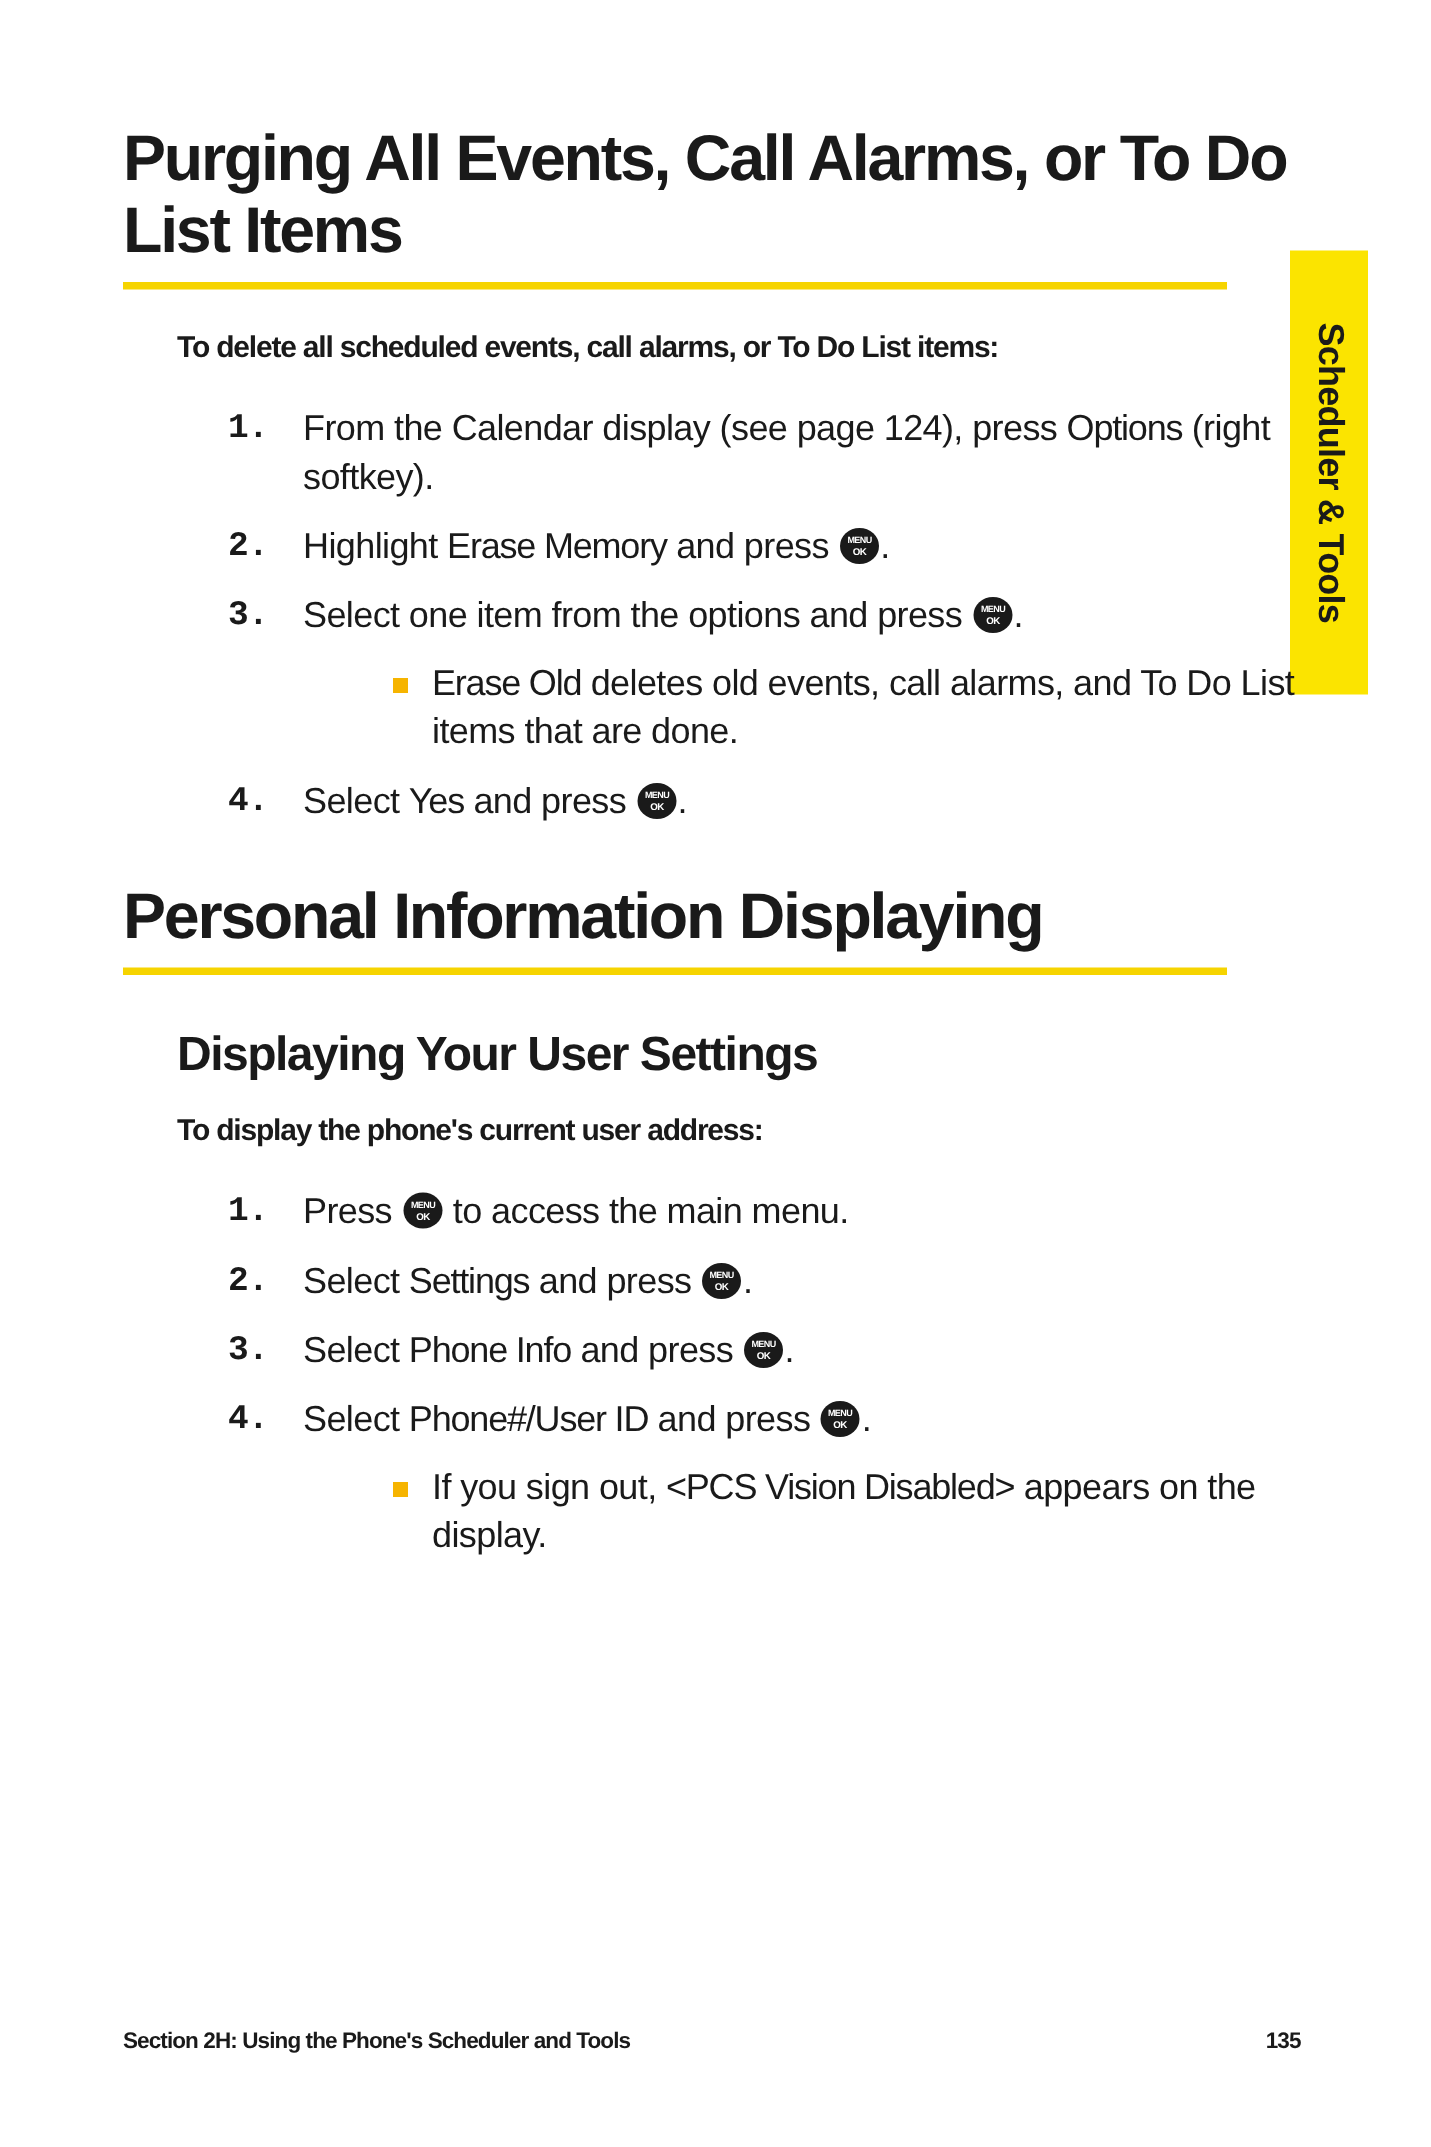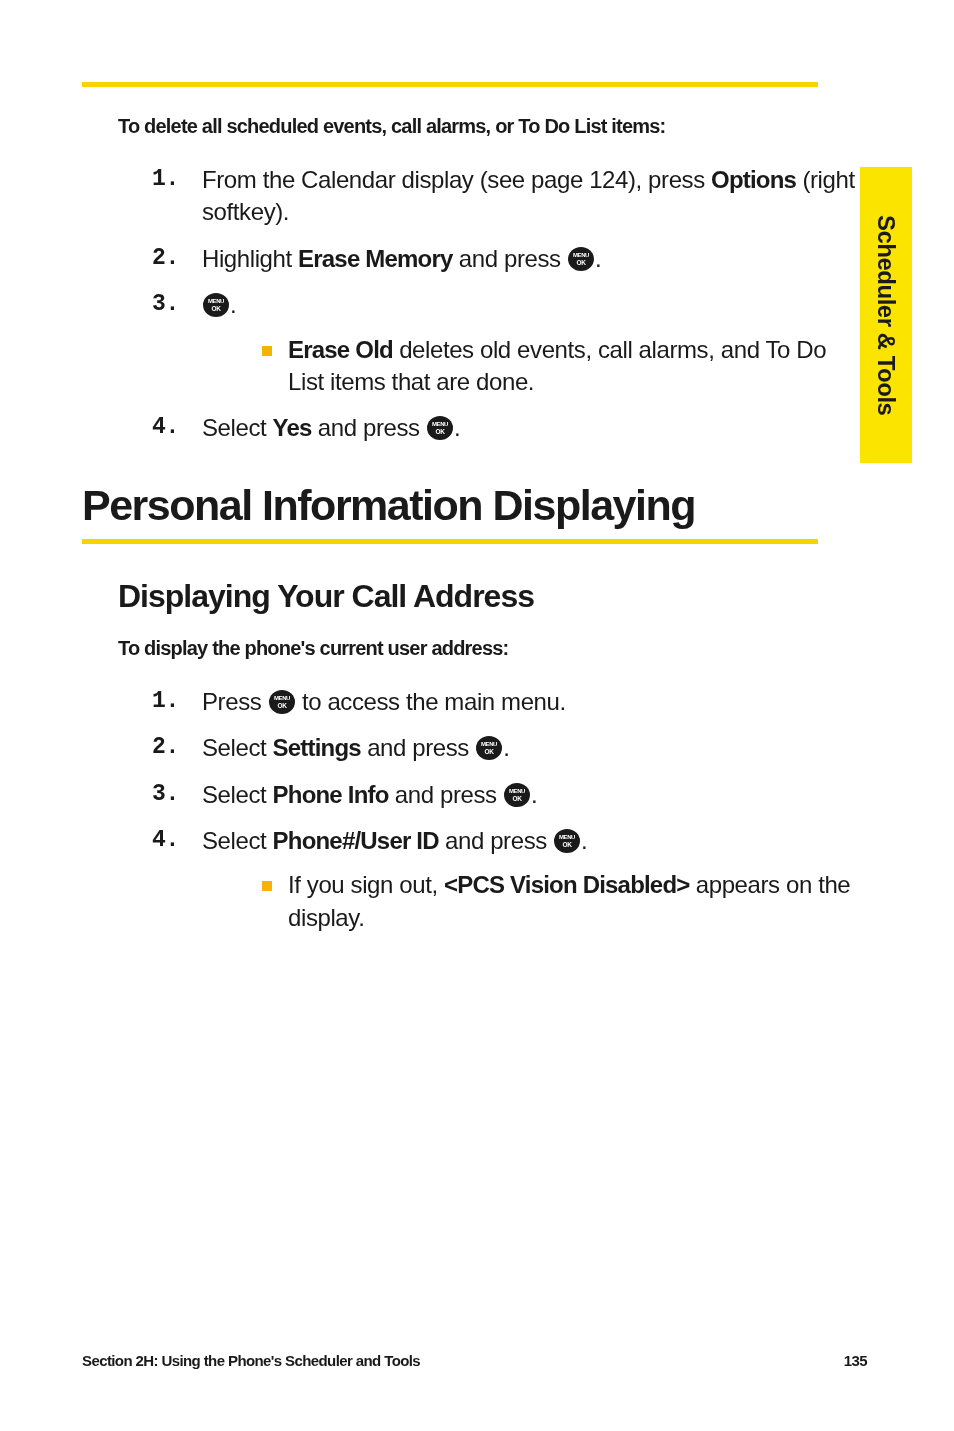--- a/index.html
+++ b/index.html
@@ -89,21 +89,21 @@
     }
     ul.sub > li::before {
       content: "";
       position: absolute;
       left: 0;
       top: 12px;
       width: 10px;
       height: 10px;
       background: #f6b400;
     }
-    .b { font-weight: 700; letter-spacing: -0.8px; margin-top: 48px; }
+    .b { font-weight: 400; letter-spacing: -0.8px; margin-top: 48px; }
     h2.sub-title {
       font-weight: 800;
       font-size: 32px;
       letter-spacing: -1px;
       margin: 34px 0 20px 36px;
     }
     .sect2 { margin-top: 36px; }
     .footer {
       position: absolute;
       bottom: 62px;
@@ -118,39 +118,40 @@
   </style>
 </head>
 <body>
 
 <div class="page">
 
   <div class="side-tab">
     <span>Scheduler &amp; Tools</span>
   </div>
 
+  <h1 class="section-title">Purging All Events, Call Alarms, or To Do List Items</h1>
   <hr class="rule-thick">
 
   <p class="lead">To delete all scheduled events, call alarms, or To Do List items:</p>
 
   <ol class="steps">
     <li>
       <span>From the Calendar display (see page 124), press </span><span class="b">Options</span><span> (right softkey).</span>
     </li>
     <li>
       <span>Highlight </span><span class="b">Erase Memory</span><span> and press </span><span class="menuok">
           <svg viewBox="0 0 28 28">
             <ellipse cx="14" cy="14" rx="13" ry="12" fill="#1a1a1a"></ellipse>
             <text x="14" y="12" fill="#fff" font-size="6" font-weight="700" text-anchor="middle" font-family="Arial">MENU</text>
             <text x="14" y="20" fill="#fff" font-size="6.5" font-weight="700" text-anchor="middle" font-family="Arial">OK</text>
           </svg>
         </span><span>.</span>
     </li>
     <li>
-      <span class="menuok">
+      <span>Select one item from the options and press </span><span class="menuok">
           <svg viewBox="0 0 28 28">
             <ellipse cx="14" cy="14" rx="13" ry="12" fill="#1a1a1a"></ellipse>
             <text x="14" y="12" fill="#fff" font-size="6" font-weight="700" text-anchor="middle" font-family="Arial">MENU</text>
             <text x="14" y="20" fill="#fff" font-size="6.5" font-weight="700" text-anchor="middle" font-family="Arial">OK</text>
           </svg>
         </span><span>.</span>
       <ul class="sub">
         <li><span class="b">Erase Old</span><span> deletes old events, call alarms, and To Do List items that are done.</span></li>
       </ul>
     </li>
@@ -162,21 +163,21 @@
             <text x="14" y="20" fill="#fff" font-size="6.5" font-weight="700" text-anchor="middle" font-family="Arial">OK</text>
           </svg>
         </span><span>.</span>
     </li>
   </ol>
 
   <div class="sect2">
     <h1 class="section-title">Personal Information Displaying</h1>
     <hr class="rule-thick">
 
-    <h2 class="sub-title">Displaying Your Call Address</h2>
+    <h2 class="sub-title">Displaying Your User Settings</h2>
     <p class="lead">To display the phone's current user address:</p>
 
     <ol class="steps">
       <li>
         <span>Press </span><span class="menuok">
             <svg viewBox="0 0 28 28">
               <ellipse cx="14" cy="14" rx="13" ry="12" fill="#1a1a1a"></ellipse>
               <text x="14" y="12" fill="#fff" font-size="6" font-weight="700" text-anchor="middle" font-family="Arial">MENU</text>
               <text x="14" y="20" fill="#fff" font-size="6.5" font-weight="700" text-anchor="middle" font-family="Arial">OK</text>
             </svg>

